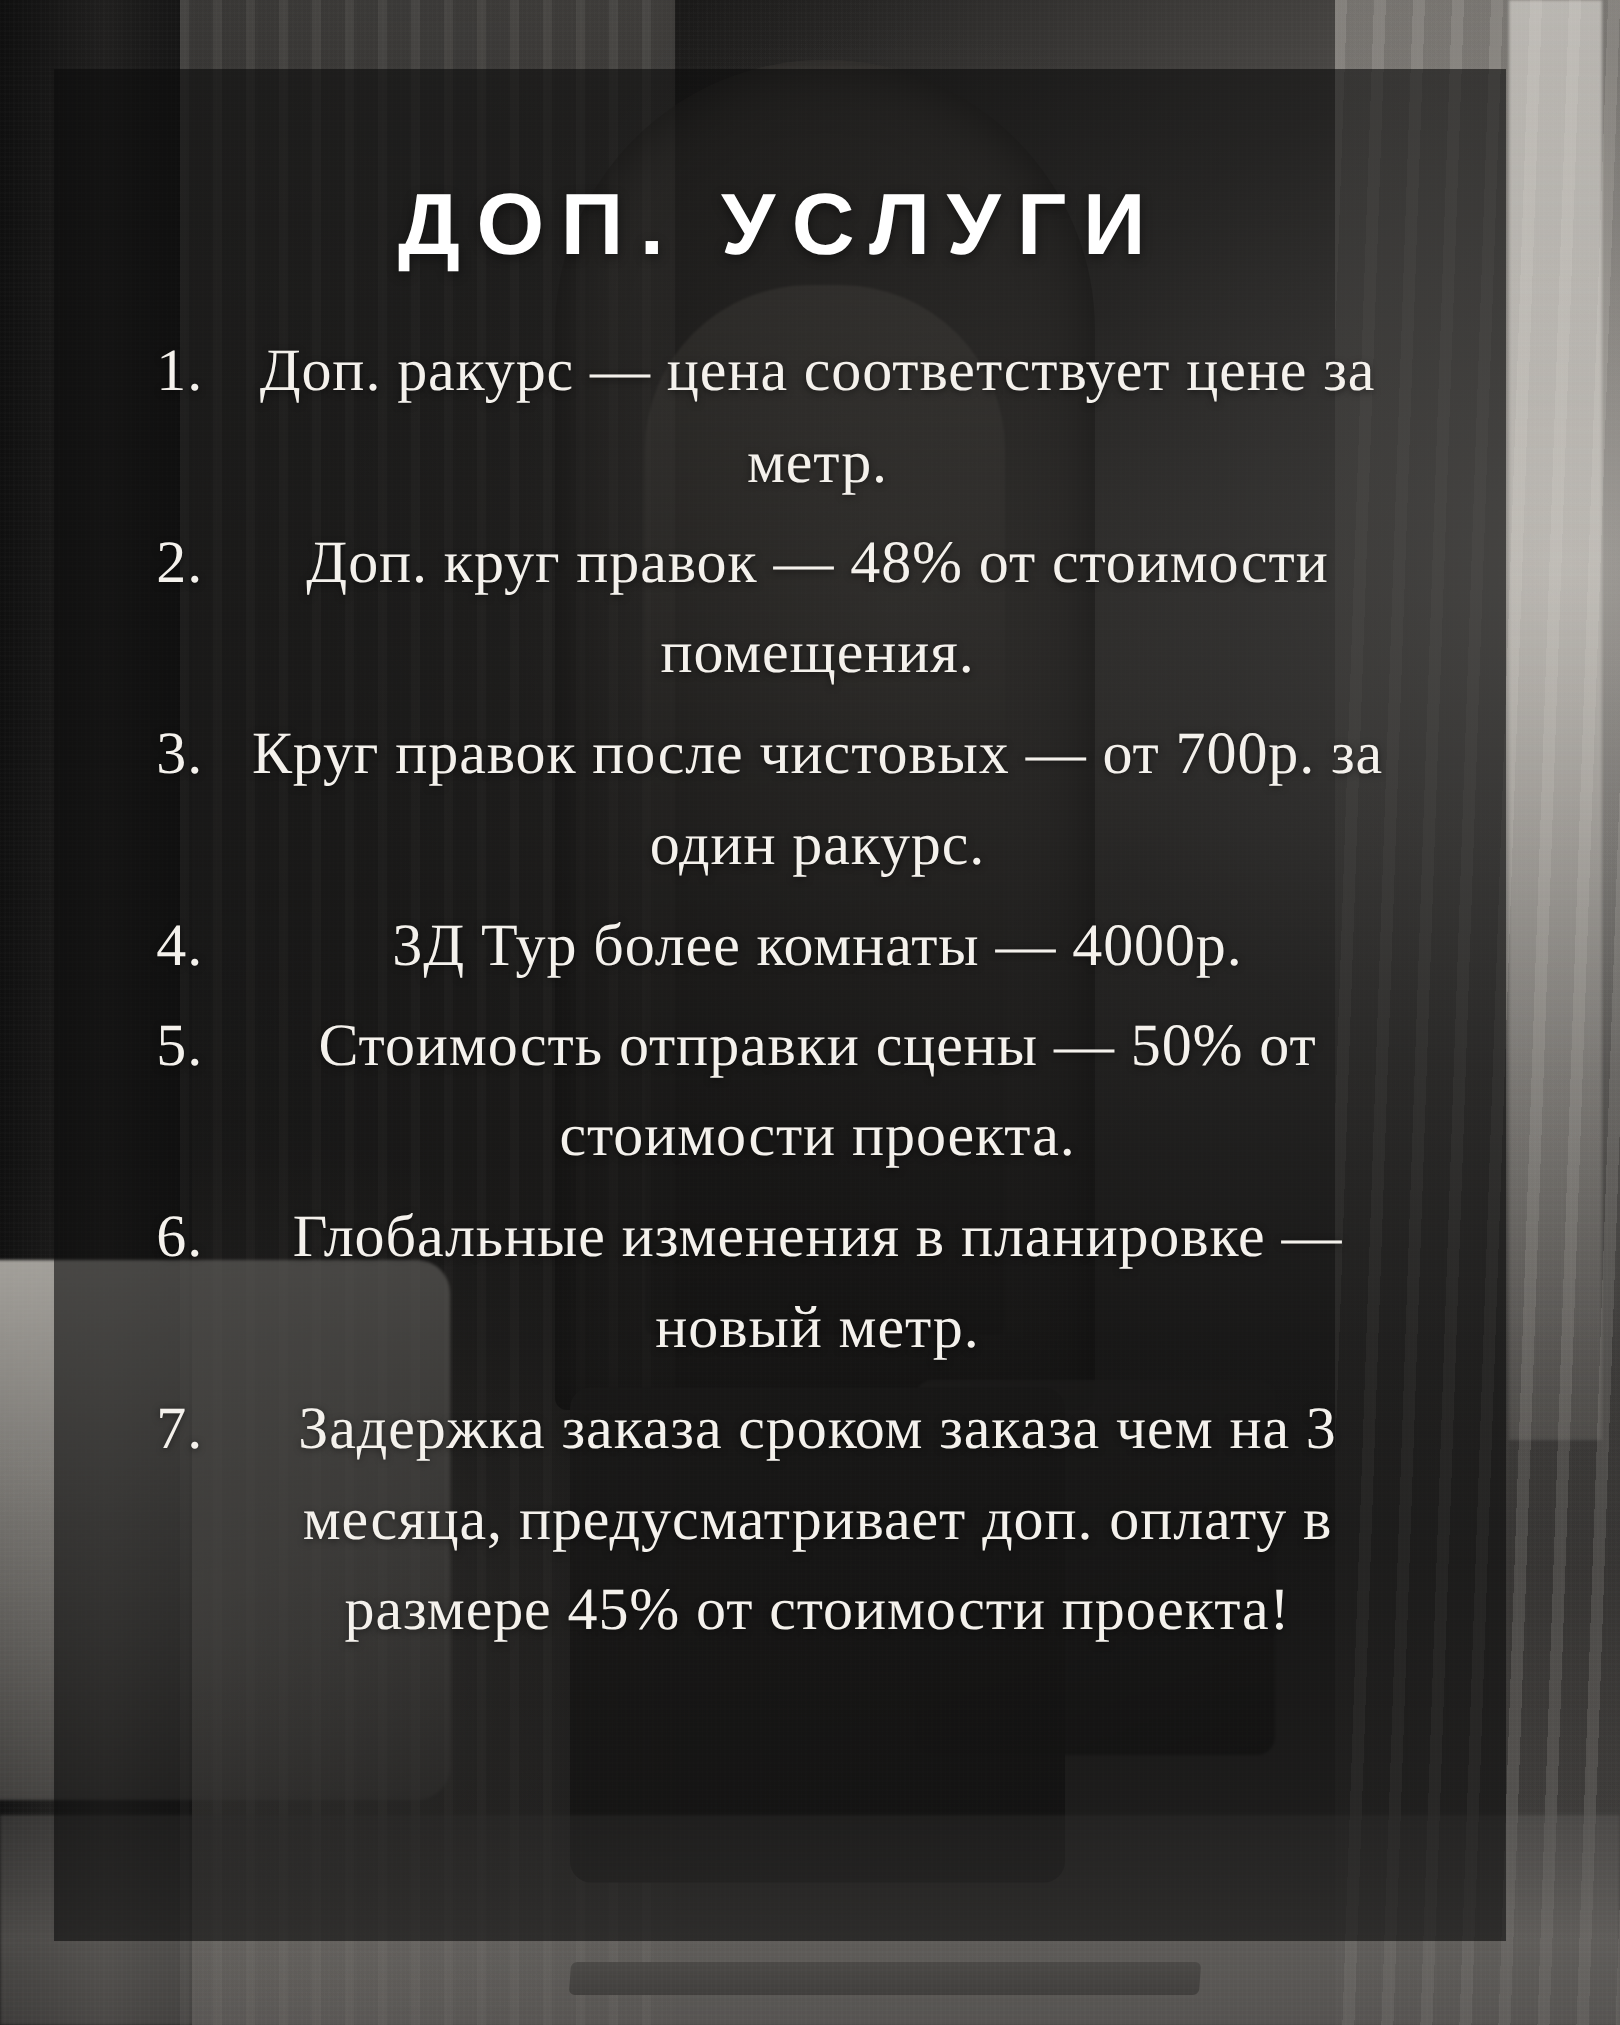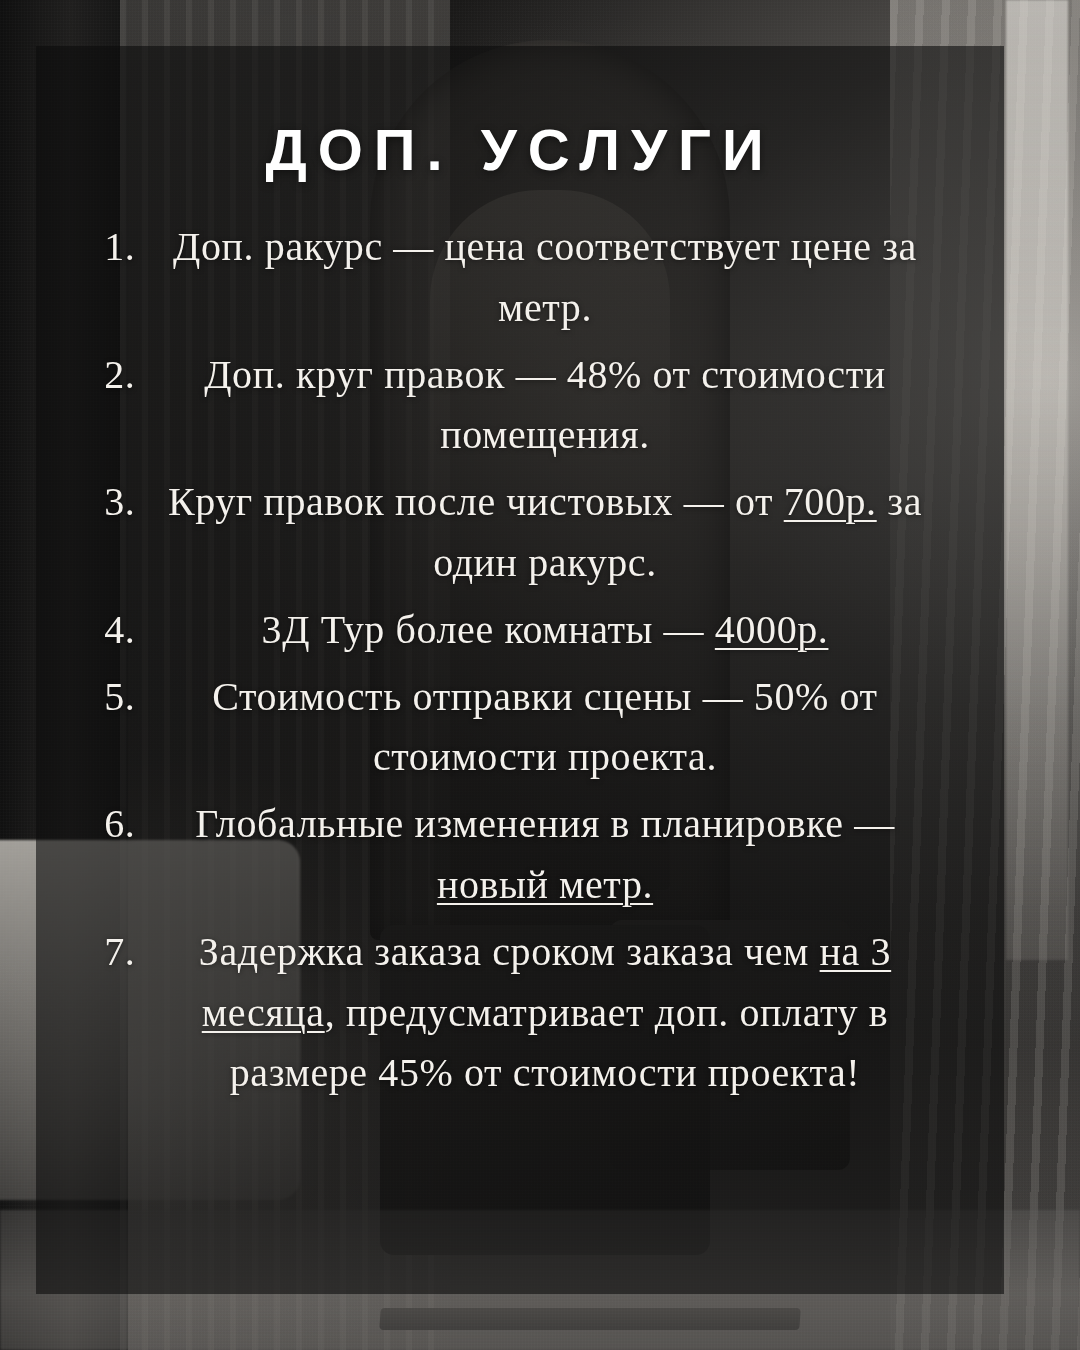--- a/index.html
+++ b/index.html
@@ -186,21 +186,20 @@
     margin-bottom: 6px;
     padding-left: 4px;
     color: #f4f1ec;
     text-shadow: 0 1px 5px rgba(0,0,0,0.5);
   }
   ol.list > li::marker {
     font-size: 40px;
     color: #f4f1ec;
   }
   .u {
-    text-decoration: underline;
     text-underline-offset: 5px;
     text-decoration-thickness: 2px;
   }
 </style>
 </head>
 <body>
 
 <div class="poster">
 
   <div class="photo">

